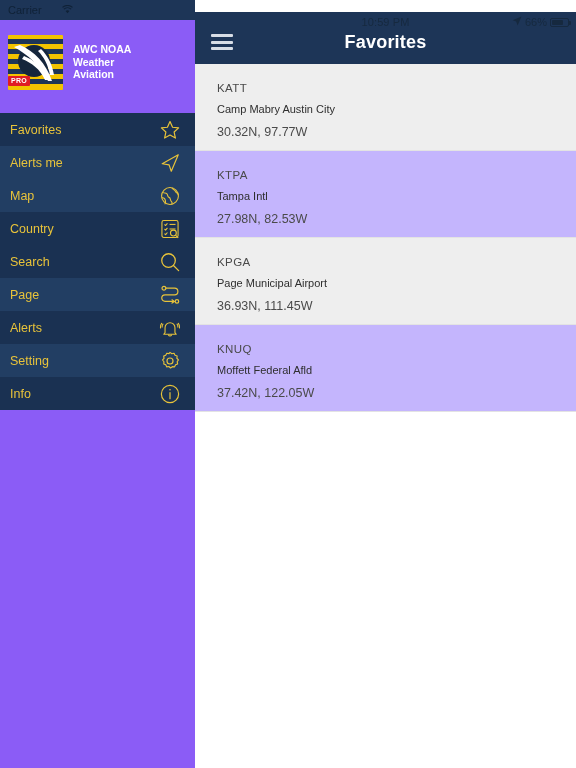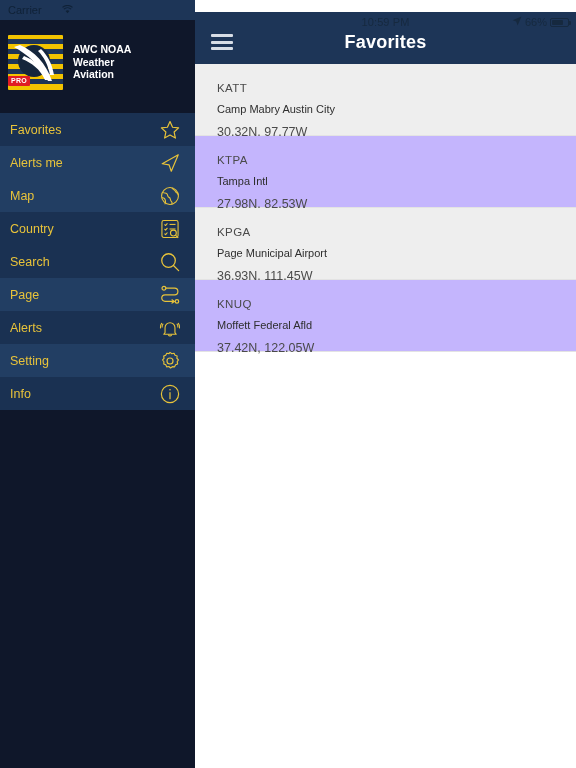--- a/index.html
+++ b/index.html
@@ -40,21 +40,21 @@
   }
   .batt-shell::after{
     content:""; position:absolute; right:-3px; top:2.5px;
     width:2px; height:4px; background:#16293f; border-radius:0 1px 1px 0;
   }
   .batt-fill{ position:absolute; left:1px; top:1px; bottom:1px; width:11px; background:#16293f; border-radius:1px; }
 
   
   #sidebar{
     position:absolute; left:0; top:0; width:195px; height:768px;
-    background:#0f172a;
+    background:#8b5cf6;
   }
   #logo-row{
     position:absolute; top:32px; left:0; width:195px; height:60px;
     display:flex; align-items:center; gap:10px; padding-left:8px;
   }
   #logo-mark{
     position:relative; width:55px; height:55px; flex:0 0 55px;
     background:#f2c300; overflow:hidden; border-radius:1px;
   }
   #logo-mark .stripe{ position:absolute; left:0; width:100%; height:5px; background:#1d3557; }
@@ -91,21 +91,21 @@
     position:absolute; left:16px; width:22px; height:16px;
     display:flex; flex-direction:column; justify-content:space-between;
   }
   #hamburger span{ display:block; height:3px; background:#d7dde6; border-radius:1px; }
   #navtitle{
     width:381px; text-align:center; color:#ffffff;
     font-size:18px; font-weight:bold; letter-spacing:.2px;
   }
   #list{ position:absolute; top:64px; left:0; width:381px; bottom:0; background:#ffffff; }
   .row{
-    position:relative; width:381px; height:72px;
+    position:relative; width:381px; height:87px;
     padding:18px 0 16px 22px; border-bottom:1px solid #e3e3e3;
   }
   .row.shade{ background:#eeeeee; }
   .row.plain{ background:#c4b5fd; }
   .row-code{ font-size:11.5px; color:#4a4a4a; letter-spacing:.4px; margin-bottom:5px; }
   .row-name{ font-size:11px; color:#2e2e2e; margin-bottom:6px; line-height:20px; }
   .row-coord{ font-size:12.5px; color:#4a4a4a; }
 </style>
 </head>
 <body>

